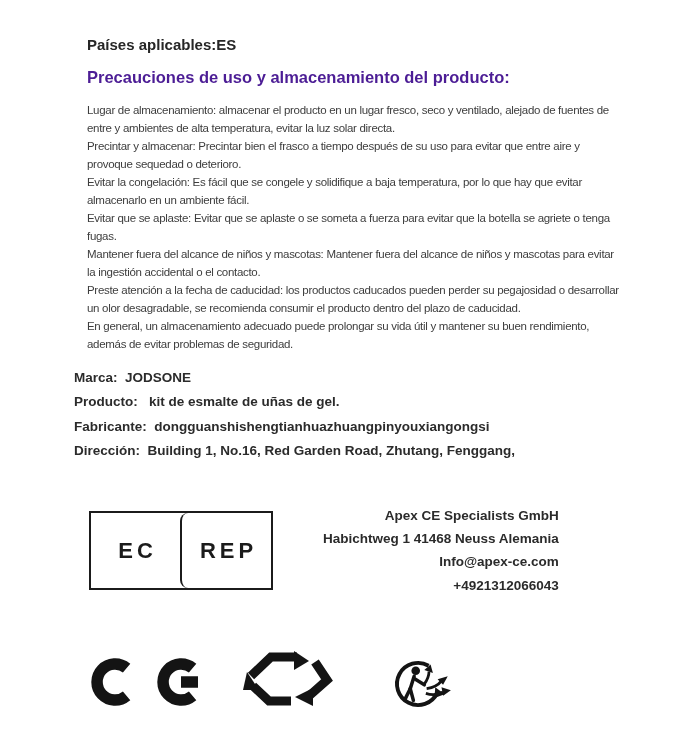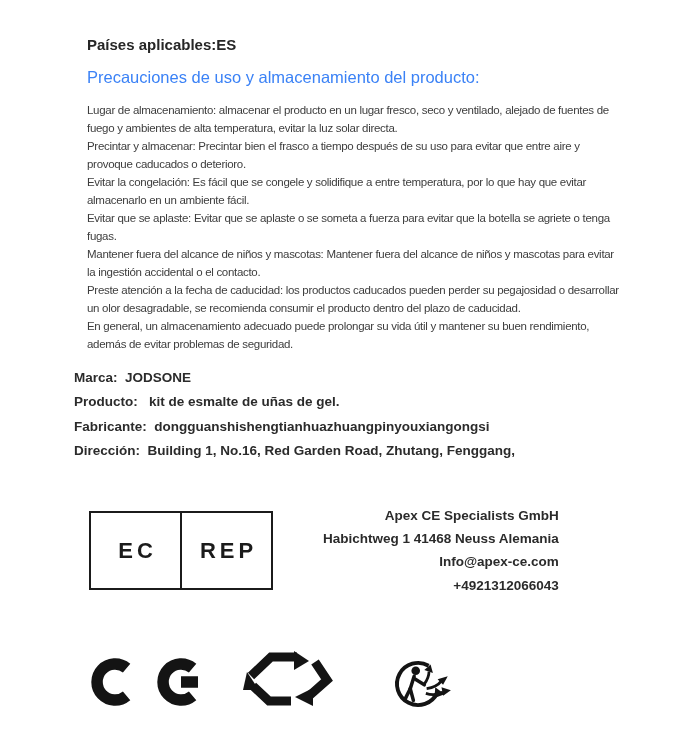--- a/index.html
+++ b/index.html
@@ -11,21 +11,21 @@
     font-family: "Liberation Sans", sans-serif;
     overflow: hidden;
   }
   .h1 {
     position: absolute; left: 87px; top: 36px;
     font-size: 15px; font-weight: bold; color: #262626;
     white-space: pre;
   }
   .h2 {
     position: absolute; left: 87px; top: 68px;
-    font-size: 16.5px; font-weight: normal; color: #3b82f6;
+    font-size: 16.5px; font-weight: bold; color: #4c1d95;
     white-space: pre;
   }
   .body-lines {
     position: absolute; left: 87px; top: 101px;
     font-size: 11.5px; letter-spacing: -0.3px; color: #3d3d3d;
   }
   .body-lines .ln { height: 18px; line-height: 18px; white-space: pre; }
   .product {
     position: absolute; left: 74px; top: 366px;
     font-size: 13.5px; font-weight: bold; color: #2b2b2b;
@@ -36,43 +36,43 @@
     position: absolute; left: 89px; top: 511px;
     width: 180px; height: 75px;
     border: 2px solid #1b1b1b;
     display: flex;
   }
   .ecrep .cell {
     flex: 1; display: flex; align-items: center; justify-content: center;
     font-size: 22px; font-weight: bold; letter-spacing: 4px; color: #1b1b1b;
     padding-left: 4px; 
   }
-  .ecrep .cell + .cell { border-left: 2px solid #1b1b1b; }
+  .ecrep .cell + .cell { border-left: 2px solid #1b1b1b; border-radius: 8px; }
   .rep-contact {
     position: absolute; left: 323px; top: 504px;
     font-size: 13.5px; font-weight: bold; color: #2b2b2b; text-align: right;
   }
   .rep-contact .ln { height: 23.2px; line-height: 23.2px; white-space: pre; }
   .icon { position: absolute; }
 </style>
 </head>
 <body>
 
 <div class="doc">
 
   <div class="h1">Países aplicables:ES</div>
 
   <div class="h2">Precauciones de uso y almacenamiento del producto:</div>
 
   <div class="body-lines">
     <div class="ln">Lugar de almacenamiento: almacenar el producto en un lugar fresco, seco y ventilado, alejado de fuentes de</div>
-    <div class="ln">fuego y ambientes de alta temperatura, evitar la luz solar directa.</div>
+    <div class="ln">entre y ambientes de alta temperatura, evitar la luz solar directa.</div>
     <div class="ln">Precintar y almacenar: Precintar bien el frasco a tiempo después de su uso para evitar que entre aire y</div>
-    <div class="ln">provoque caducados o deterioro.</div>
-    <div class="ln">Evitar la congelación: Es fácil que se congele y solidifique a entre temperatura, por lo que hay que evitar</div>
+    <div class="ln">provoque sequedad o deterioro.</div>
+    <div class="ln">Evitar la congelación: Es fácil que se congele y solidifique a baja temperatura, por lo que hay que evitar</div>
     <div class="ln">almacenarlo en un ambiente fácil.</div>
     <div class="ln">Evitar que se aplaste: Evitar que se aplaste o se someta a fuerza para evitar que la botella se agriete o tenga</div>
     <div class="ln">fugas.</div>
     <div class="ln">Mantener fuera del alcance de niños y mascotas: Mantener fuera del alcance de niños y mascotas para evitar</div>
     <div class="ln">la ingestión accidental o el contacto.</div>
     <div class="ln">Preste atención a la fecha de caducidad: los productos caducados pueden perder su pegajosidad o desarrollar</div>
     <div class="ln">un olor desagradable, se recomienda consumir el producto dentro del plazo de caducidad.</div>
     <div class="ln">En general, un almacenamiento adecuado puede prolongar su vida útil y mantener su buen rendimiento,</div>
     <div class="ln">además de evitar problemas de seguridad.</div>
   </div>

